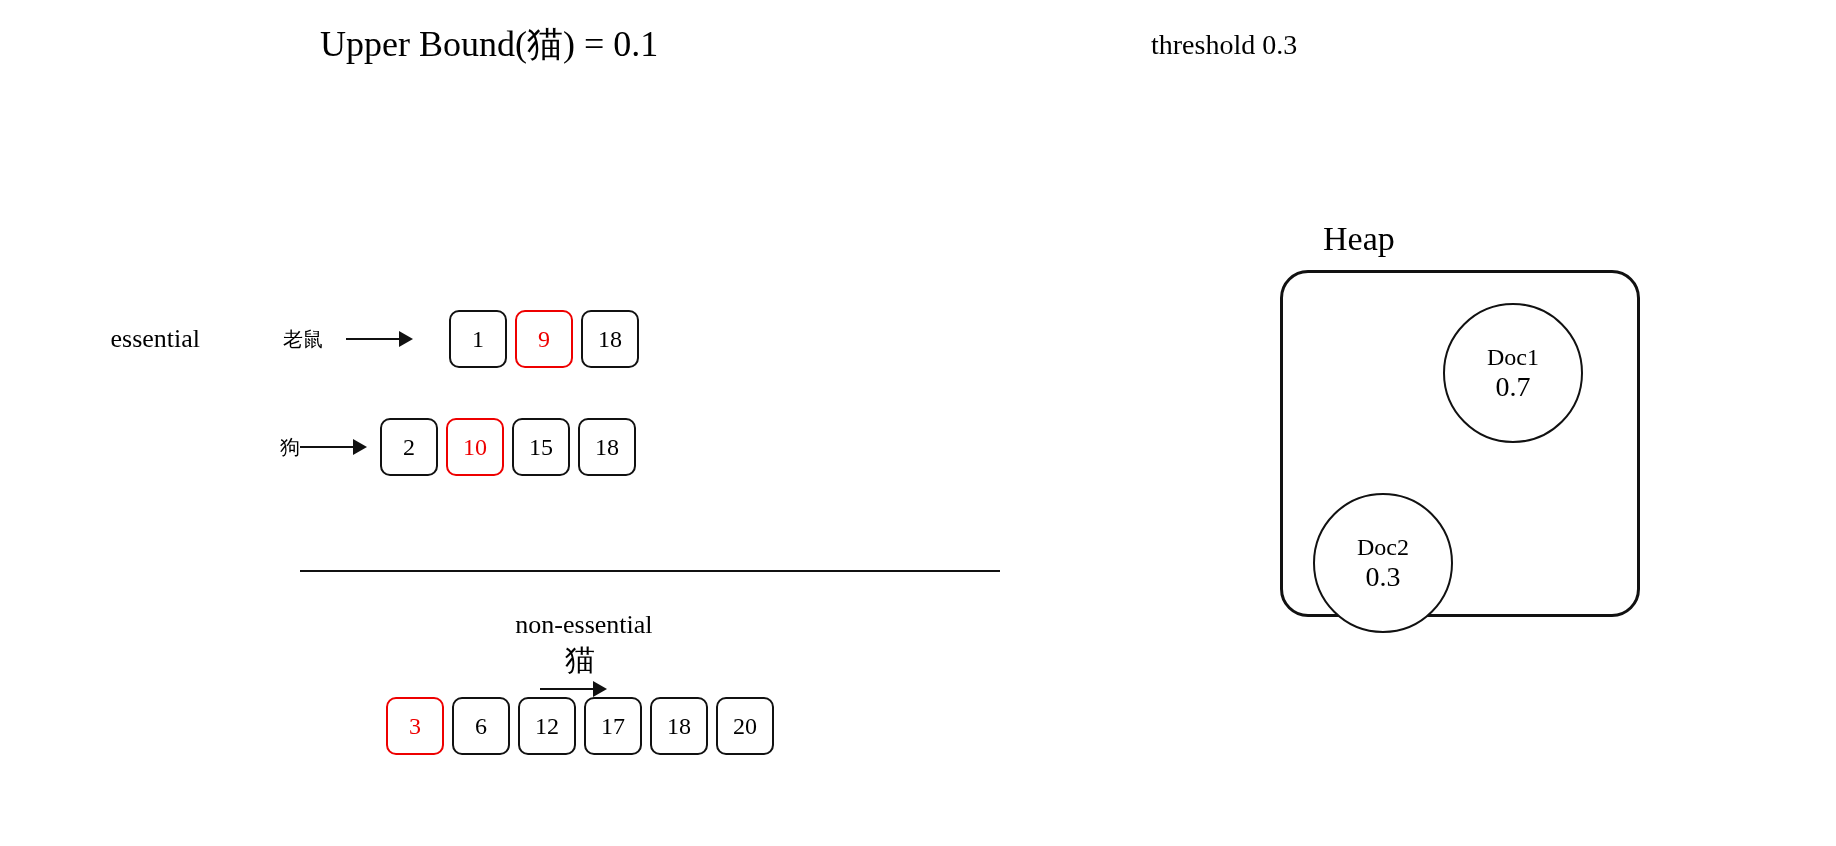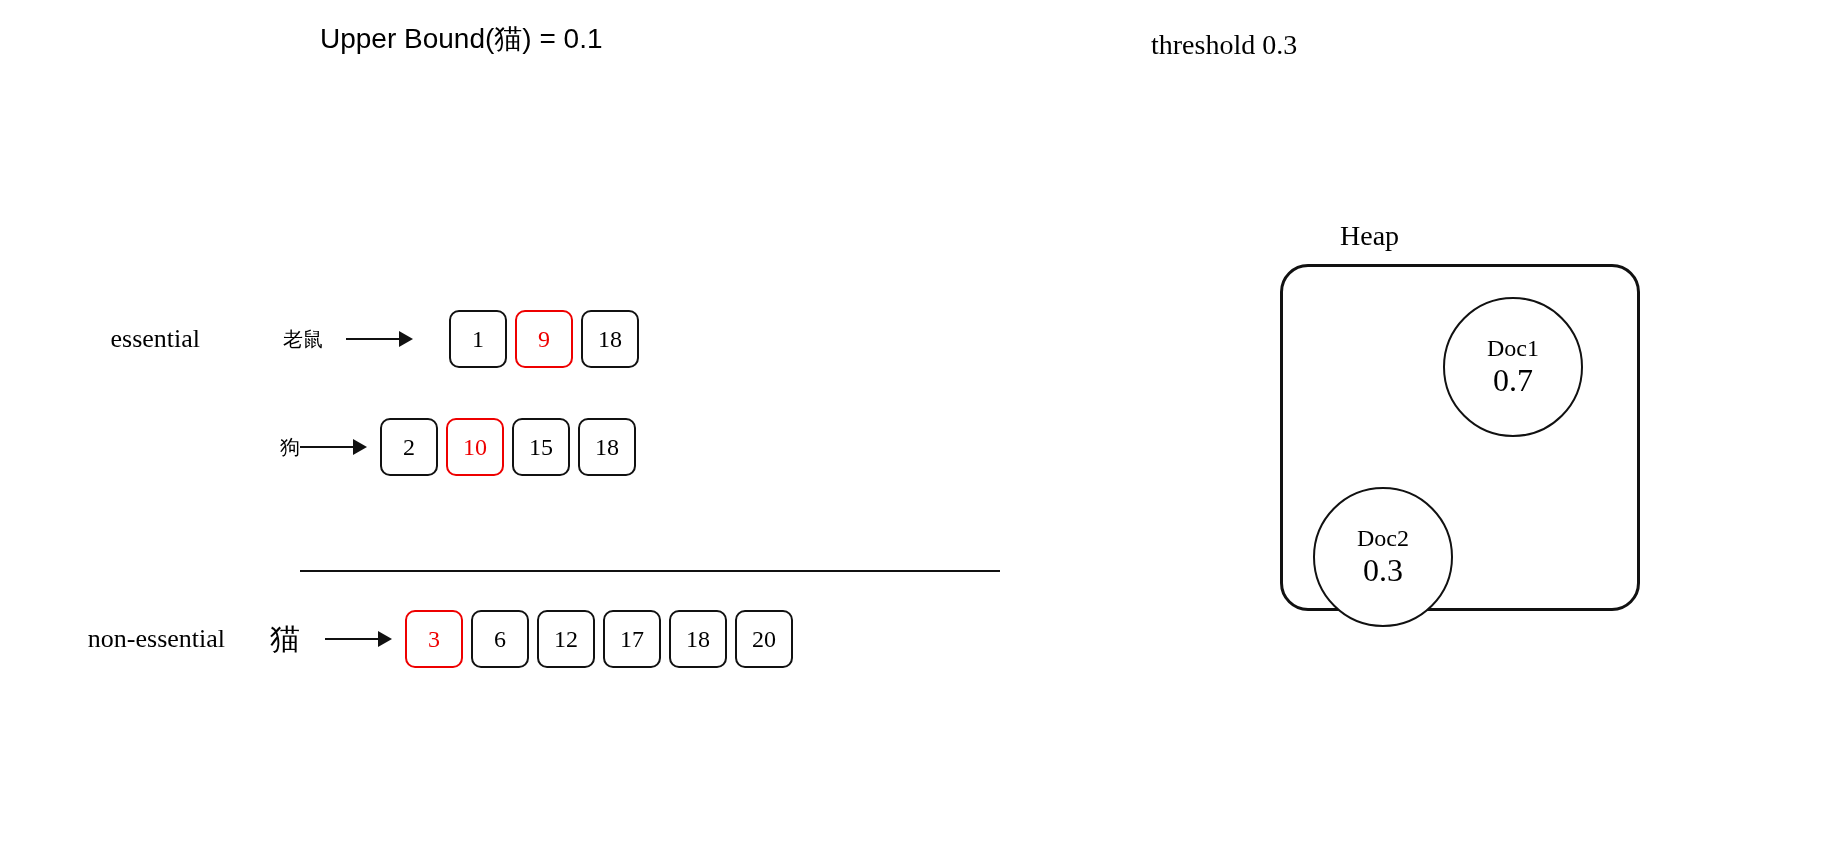--- a/index.html
+++ b/index.html
@@ -18,23 +18,23 @@
     }
 
     
     .upper-bounds {
       position: absolute;
       top: 20px;
       left: 320px;
     }
 
     .upper-bound-line {
-      font-size: 28px;
+      font-size: 36px;
       margin-bottom: 18px;
-      font-family: Liberation Sans, sans-serif;
+      font-family: Liberation Serif, serif;
     }
 
     
     .threshold-label {
       position: absolute;
       top: 29px;
       left: 1151px;
       font-size: 28px;
       font-family: 'Comic Sans MS', 'Chalkboard SE', cursive;
     }
@@ -131,24 +131,24 @@
     }
 
     
     .heap-section {
       position: absolute;
       top: 220px;
       left: 1280px;
     }
 
     .heap-title {
-      font-size: 28px;
+      font-size: 34px;
       font-family: 'Comic Sans MS', 'Chalkboard SE', cursive;
       margin-bottom: 12px;
-      margin-left: 60px;
+      margin-left: 43px;
     }
 
     .heap-container {
       width: 360px;
       height: 347px;
       border: 3px solid #111;
       border-radius: 28px;
       position: relative;
       background: #fff;
     }
@@ -166,21 +166,21 @@
       background: #fff;
       font-family: 'Comic Sans MS', 'Chalkboard SE', cursive;
       font-size: 24px;
     }
 
     .heap-doc .doc-name {
       font-size: 24px;
     }
 
     .heap-doc .doc-score {
-      font-size: 32px;
+      font-size: 28px;
     }
 
     
     .essential-row2 {
       margin-top: 40px;
     }
 
   </style>
 </head>
 <body>
@@ -213,21 +213,21 @@
       <div class="doc-box red-border">10</div>
       <div class="doc-box">15</div>
       <div class="doc-box">18</div>
     </div>
   </div>
 </div>
 
 <div style="position:absolute; top:570px; left:300px; width:700px; height:2px; background:#111;"></div>
 
 <div class="non-essential-section">
-  <div class="row" style="margin-left:60px; margin-top:20px;">
+  <div class="row" style="margin-left:60px; margin-top:20px;flex-direction:column;">
     <div class="row-label handwritten" style="width:185px; text-align:right; padding-right:20px;">non-essential</div>
     <div class="row-term handwritten" style="width:80px; text-align:center; font-size:30px;">猫</div>
     <div class="arrow"></div>
     <div class="boxes">
       <div class="doc-box red-border">3</div>
       <div class="doc-box">6</div>
       <div class="doc-box">12</div>
       <div class="doc-box">17</div>
       <div class="doc-box">18</div>
       <div class="doc-box">20</div>

